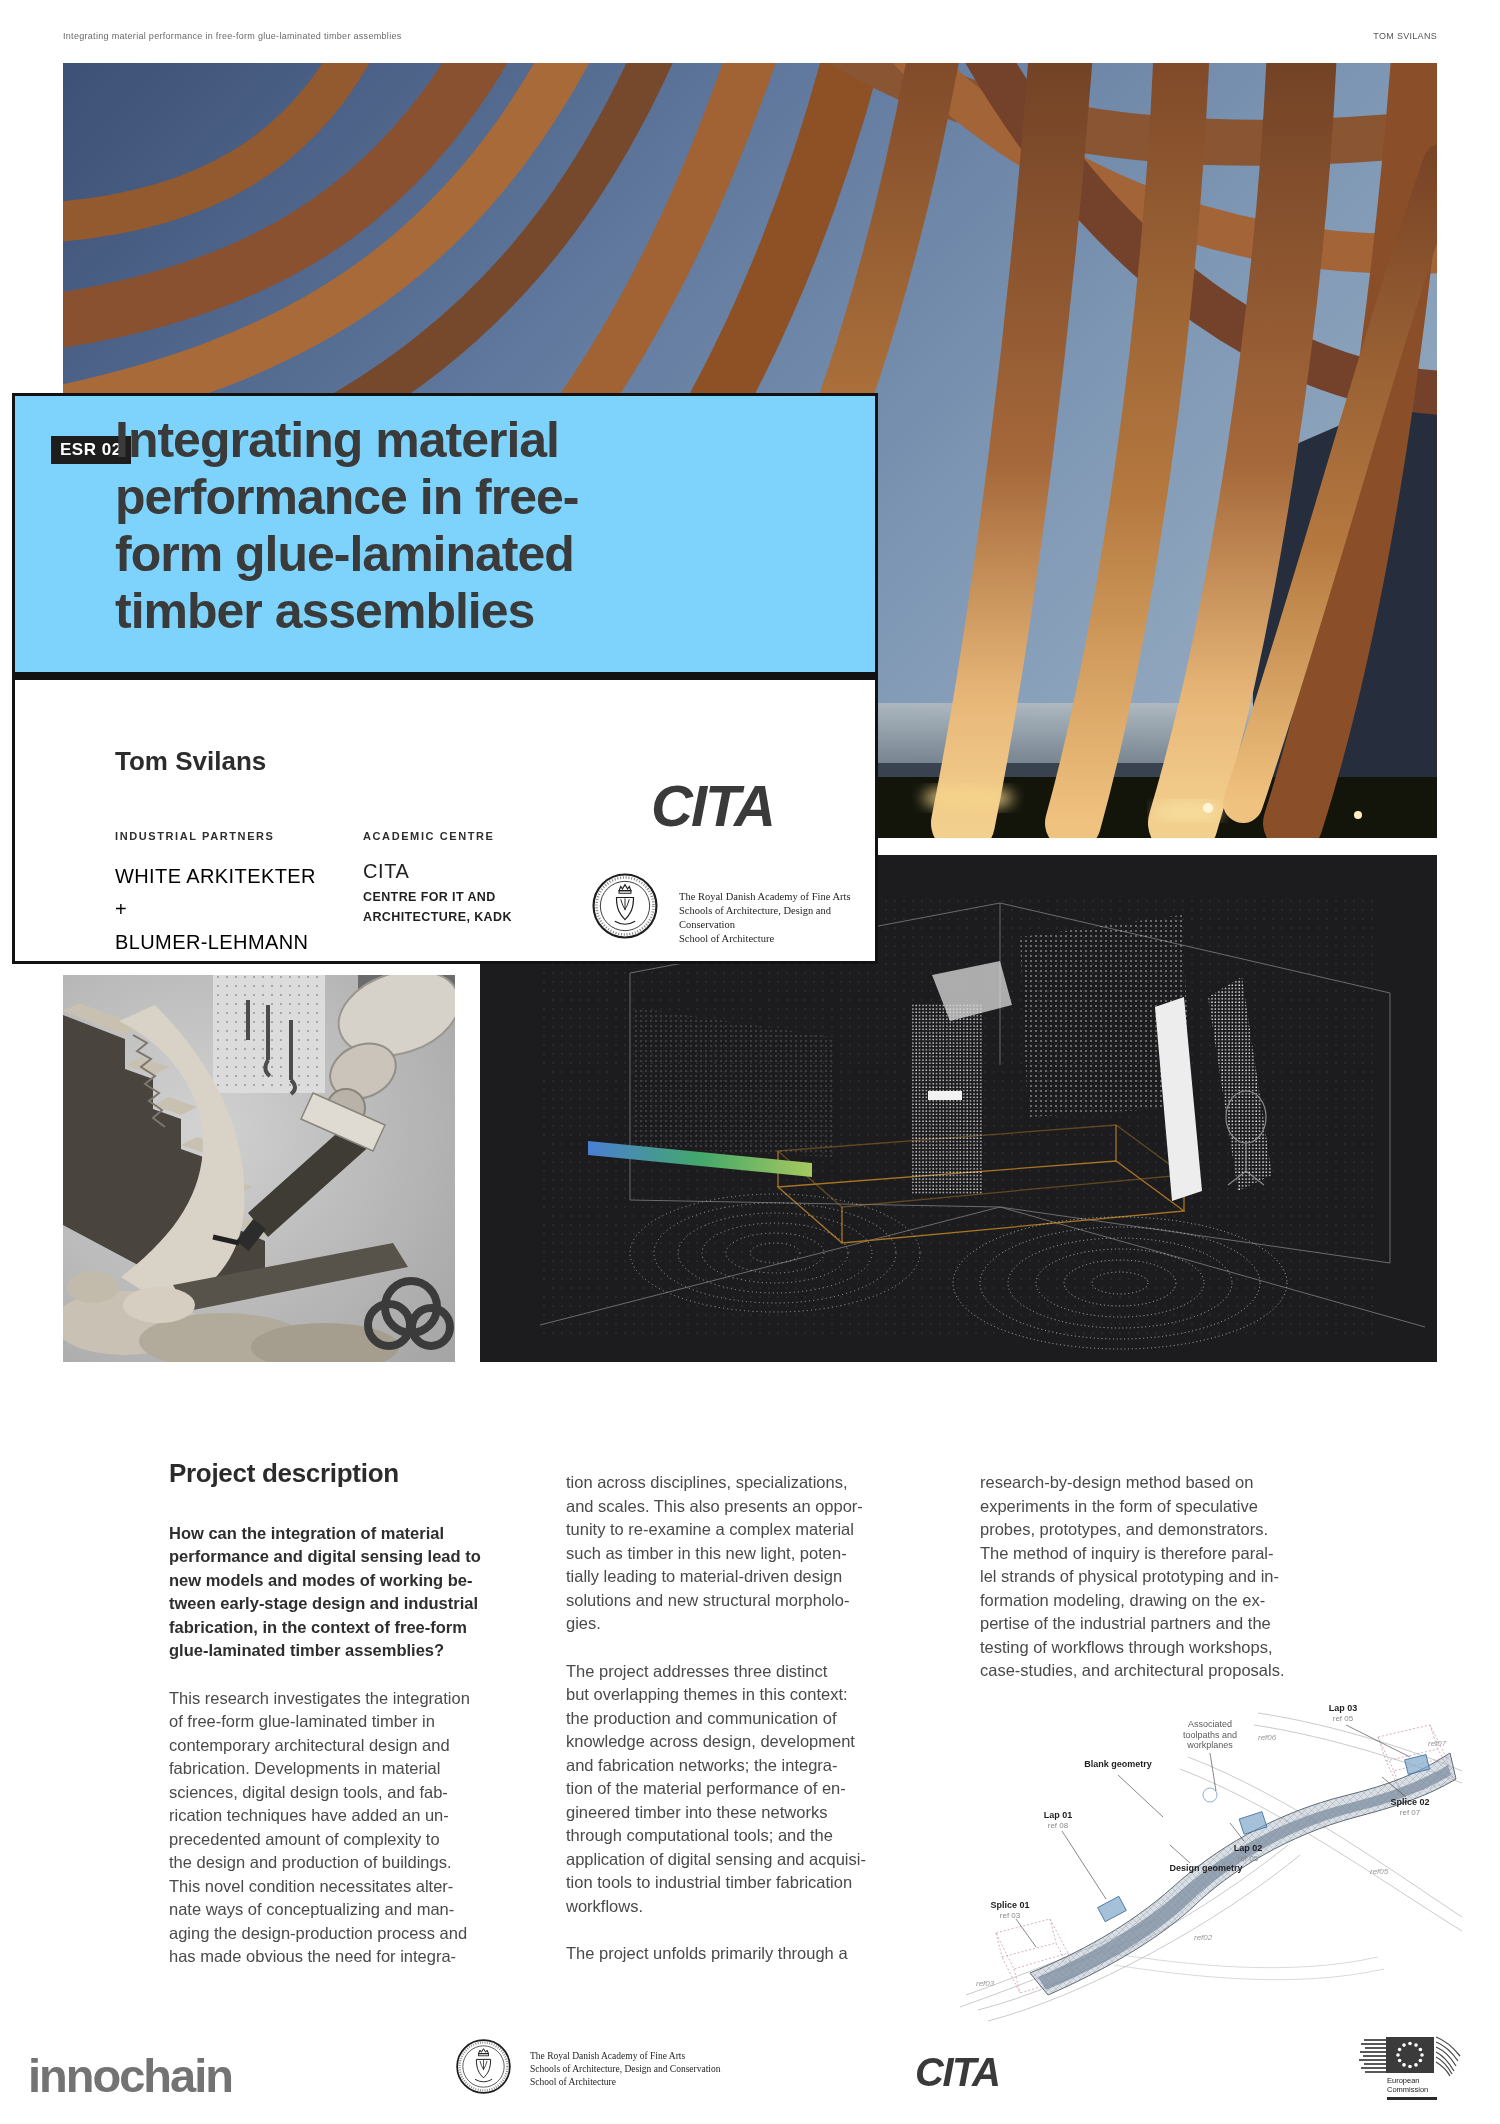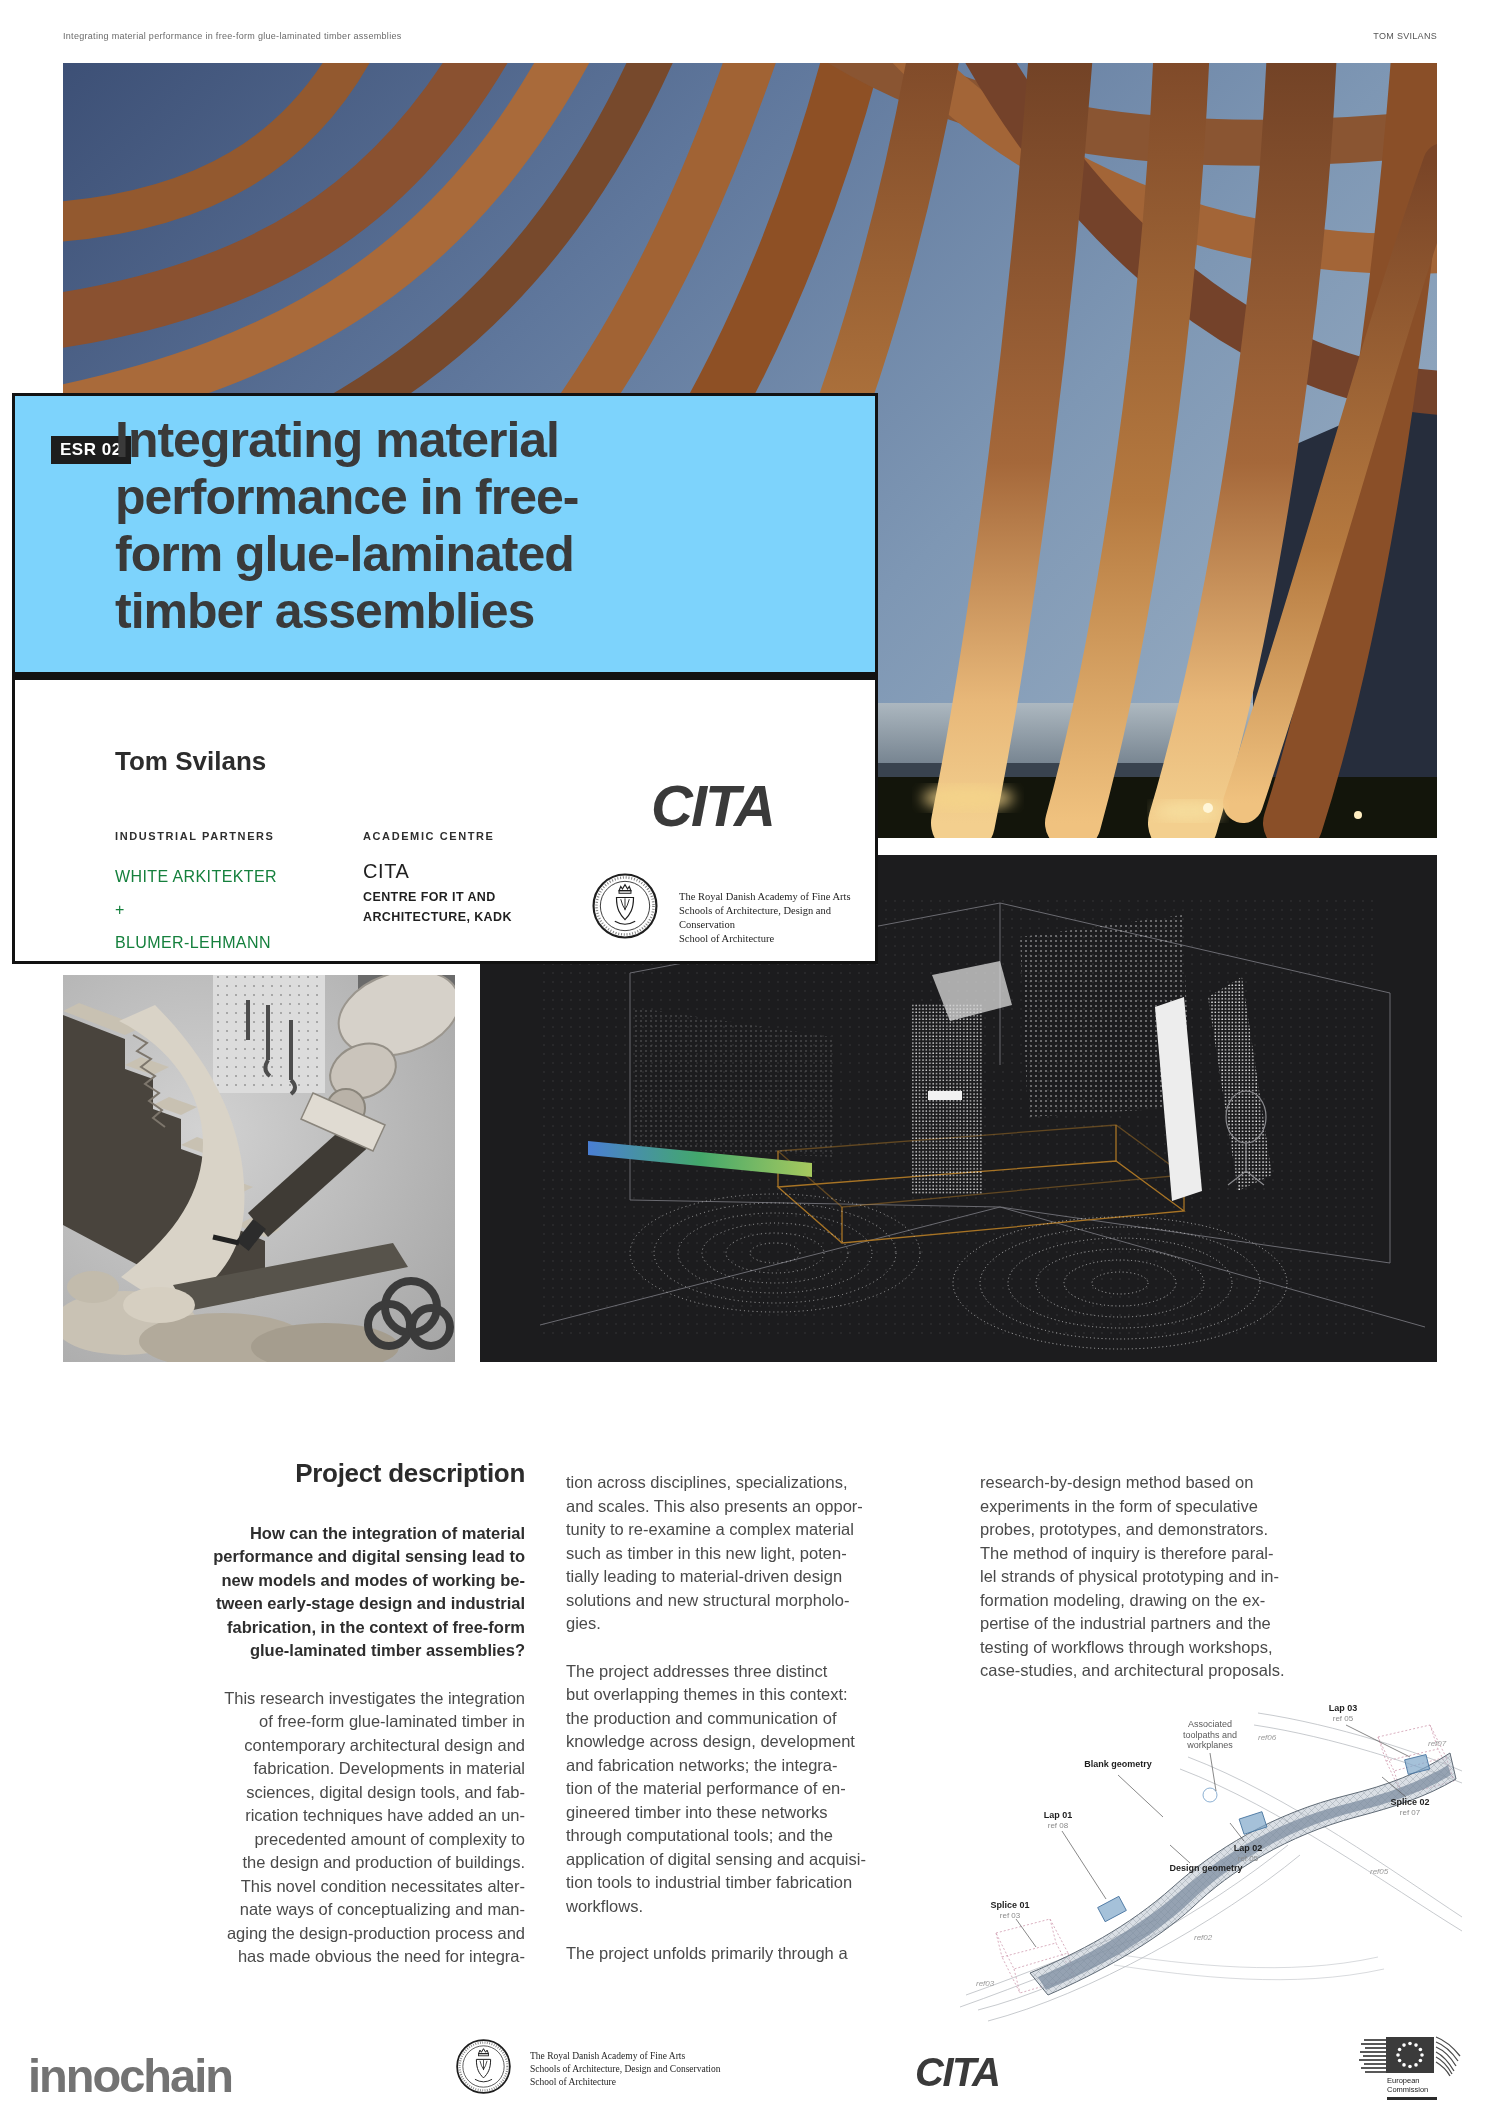--- a/index.html
+++ b/index.html
@@ -25,36 +25,36 @@
   .esr-badge{left:36px;top:40px;background:#1d1d1d;color:#fff;font-size:17px;font-weight:bold;
              padding:4px 9px;letter-spacing:.5px;}
   .poster-title{left:100px;top:16px;font-size:50px;line-height:57px;font-weight:bold;color:#3a3a3a;
                 letter-spacing:-1px;}
 
   .author-name{left:100px;top:66px;font-size:26px;font-weight:bold;color:#2c2c2c;}
   .partner-label{font-size:11px;font-weight:bold;letter-spacing:1.6px;color:#2e2e2e;margin-bottom:18px;}
   .partner-col{top:150px;width:240px;}
   .partner-col.ind{left:100px;}
   .partner-col.acad{left:348px;}
-  .partner-names{font-size:16px;letter-spacing:.4px;color:#15803d;line-height:33px;}
+  .partner-names{font-size:20px;letter-spacing:.4px;color:#000000;line-height:33px;}
   .acad-name{font-size:20px;letter-spacing:.6px;color:#1f1f1f;margin-bottom:4px;}
   .acad-sub{font-size:12.5px;font-weight:bold;letter-spacing:.4px;line-height:20px;color:#1f1f1f;}
   .cita-wordmark{left:636px;top:92px;font-size:58px;font-weight:bold;font-style:italic;
                  letter-spacing:-2px;color:#3a3a3a;}
   .seal{left:576px;top:192px;width:68px;height:68px;}
   .royal-text{left:664px;top:210px;font-family:"Liberation Serif",serif;font-size:10.5px;
               line-height:14px;color:#1d1d1d;}
 
   
   .bwphoto{left:63px;top:975px;width:392px;height:387px;background:#b9b9b9;}
   .pointcloud{left:480px;top:855px;width:957px;height:507px;background:#1c1c1e;}
 
   
   .desc-col{top:1462px;width:368px;font-size:16.5px;line-height:23.5px;color:#4a4a4a;}
-  .desc-col.c1{left:157px;text-align:right;}
+  .desc-col.c1{left:169px;}
   .desc-col.c2{left:566px;padding-top:9px;}
   .desc-col.c3{left:980px;padding-top:9px;}
   .desc-heading{font-size:26px;font-weight:bold;color:#2b2b2b;letter-spacing:-.3px;margin:0 0 36px 0;}
   .desc-q{font-weight:bold;color:#2e2e2e;margin:0 0 24px 0;}
   .desc-p{margin:0 0 24px 0;}
 
   
   .diagram{left:958px;top:1695px;width:505px;height:330px;z-index:2;}
   .dlabel{position:absolute;text-align:center;transform:translateX(-50%);}
   .dl-title{font-size:9px;font-weight:bold;color:#1e1e1e;line-height:10.5px;}

